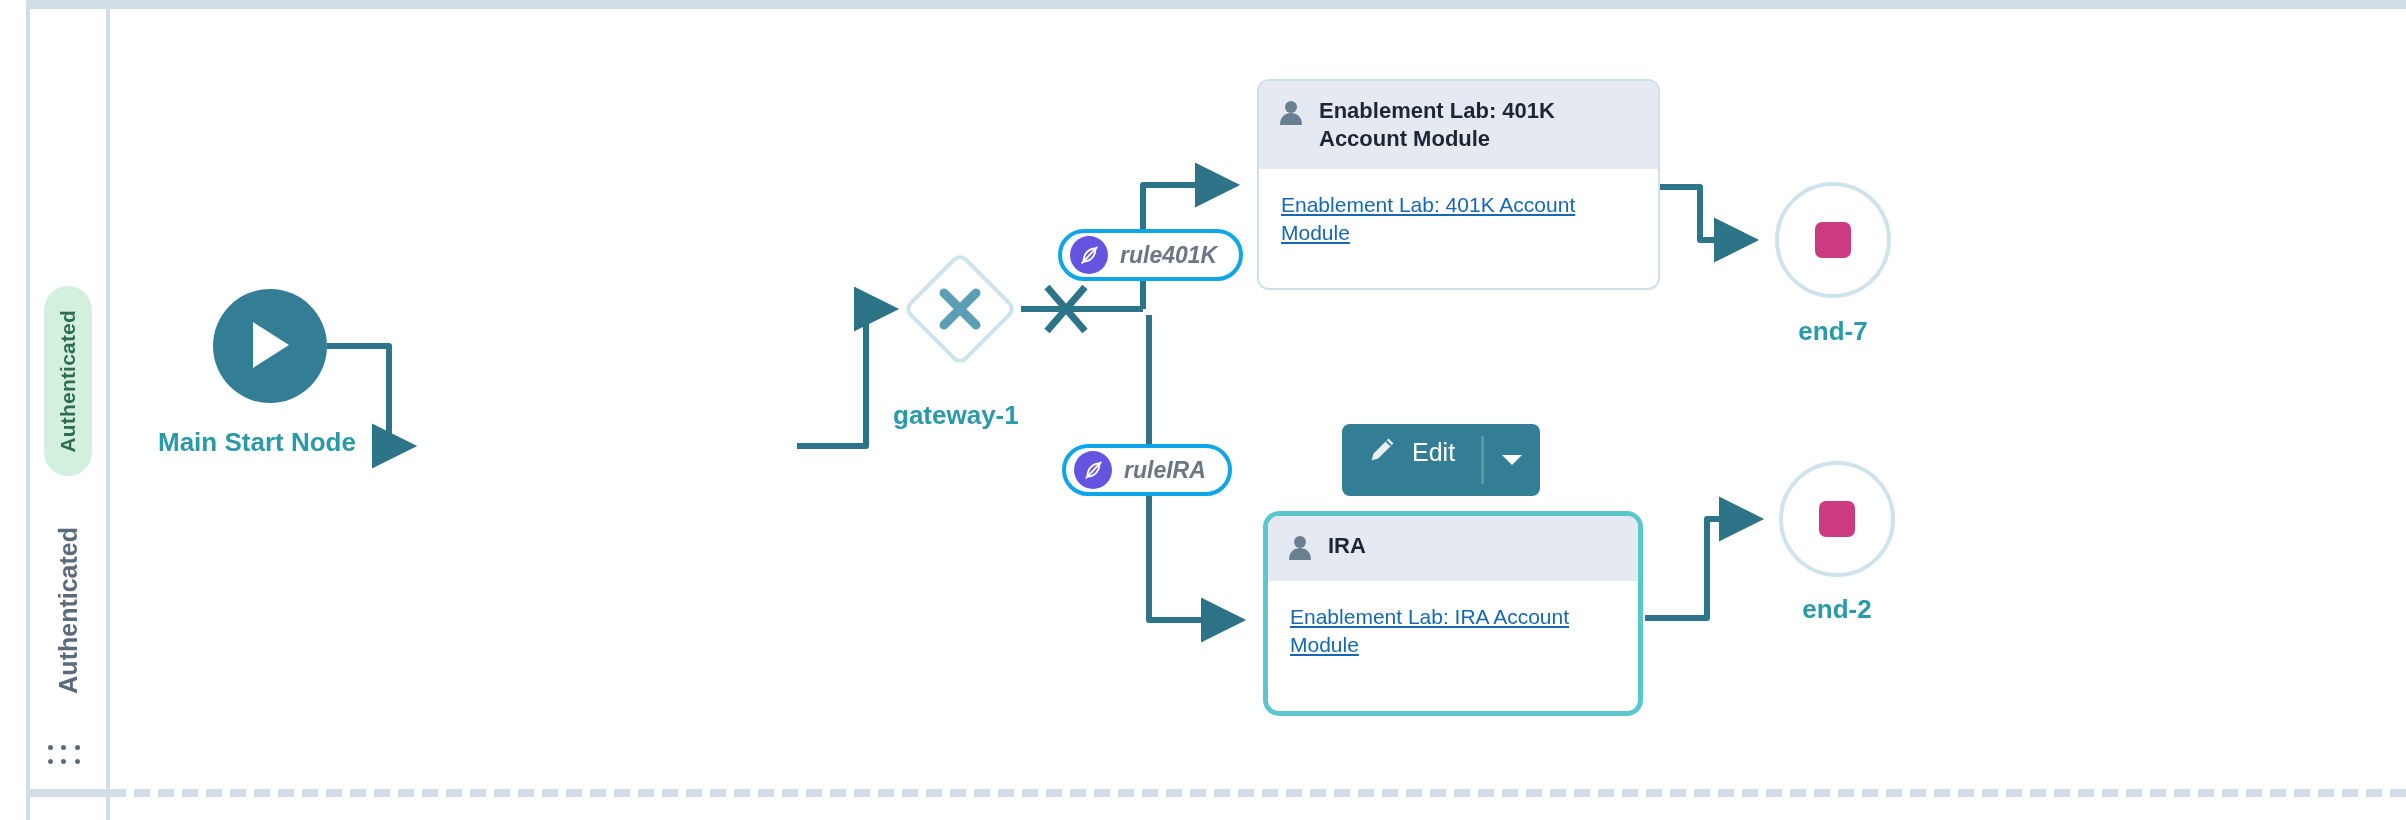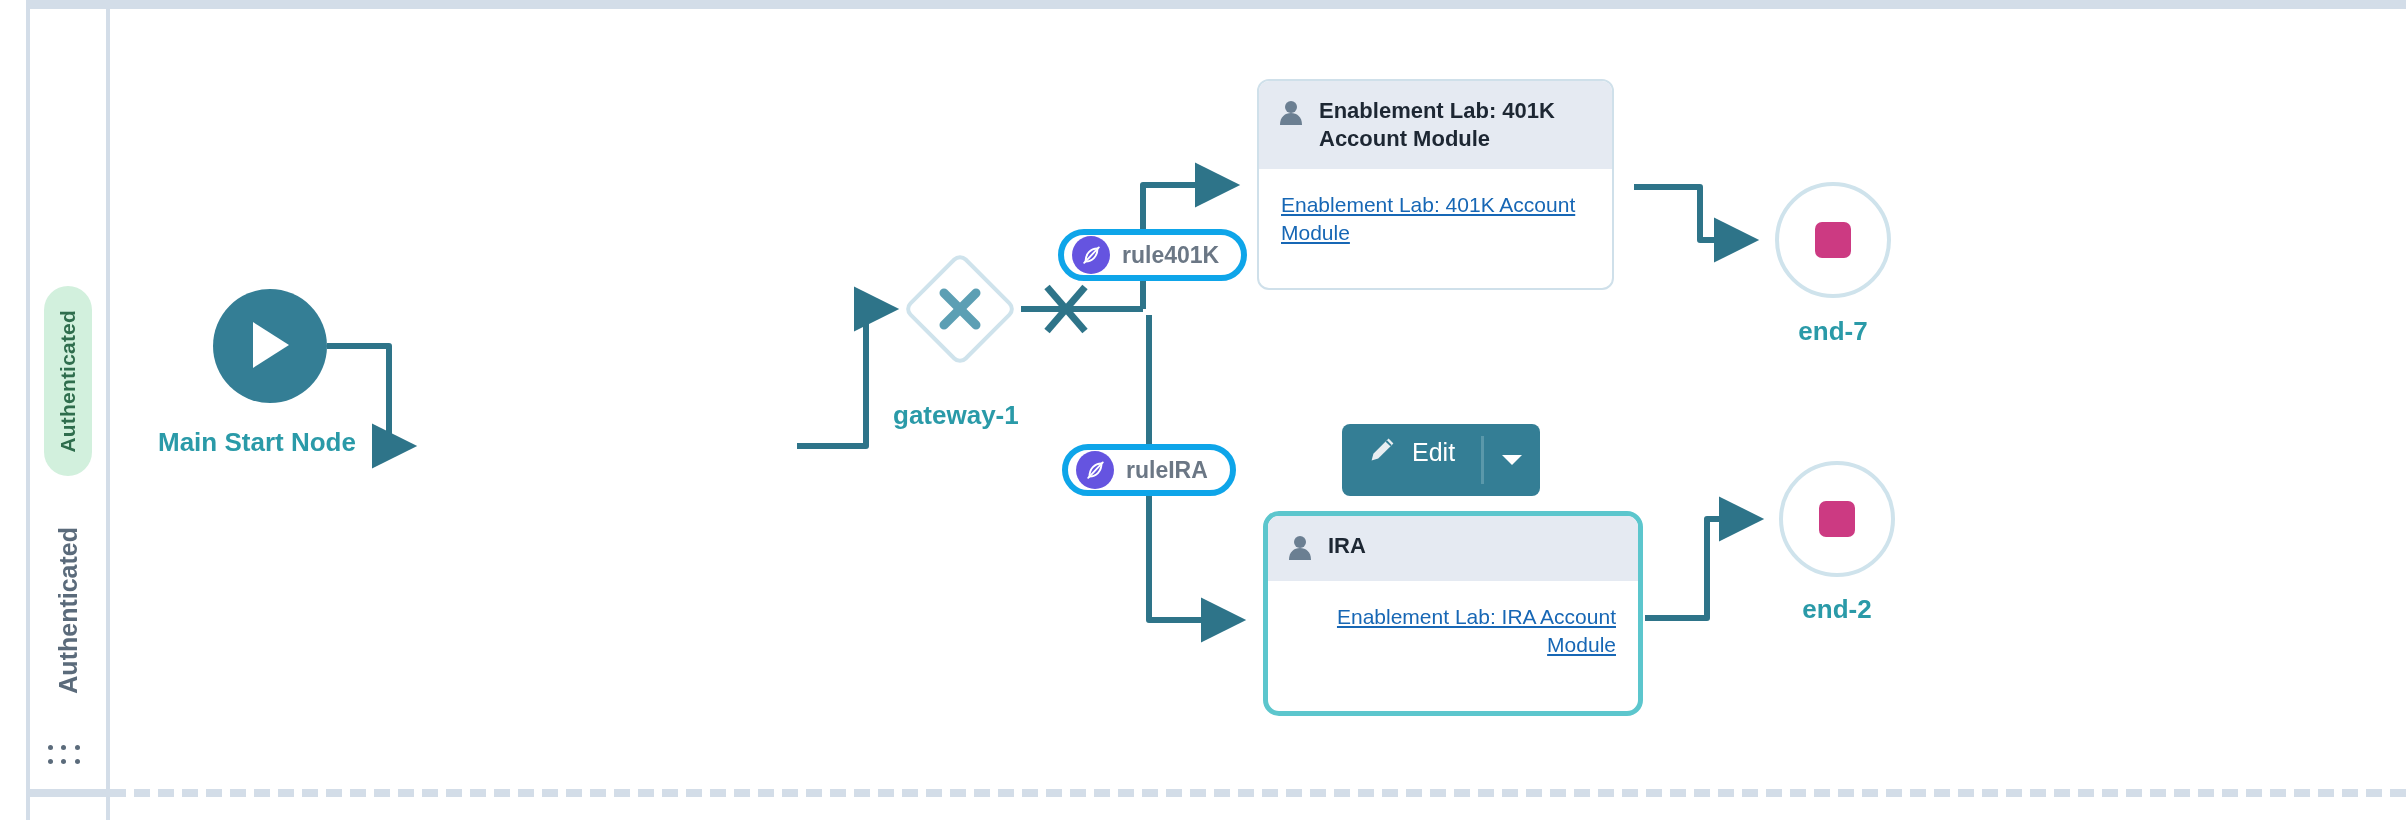--- a/index.html
+++ b/index.html
@@ -136,22 +136,22 @@
   .task-body { padding: 22px 22px 22px 22px; background: #ffffff; }
   .task-link {
     font-size: 21px; color: #1767b5;
     text-decoration: underline;
     line-height: 1.34; cursor: pointer;
     display: inline-block;
   }
 
   
   #card-account   { left: 421px;  top: 350px;  width: 376px; height: 193px; }
-  #card-401k      { left: 1257px; top: 79px;   width: 357px; height: 211px; }
-  #card-ira       { left: 1263px; top: 511px;  width: 380px; height: 205px; text-align: right; }
+  #card-401k      { left: 1257px; top: 79px;   width: 403px; height: 211px; }
+  #card-ira       { left: 1263px; top: 511px;  width: 380px; height: 205px; }
 
   
   .gateway {
     position: absolute; left: 903px; top: 252px;
     width: 114px; height: 114px;
   }
   .gw-diamond {
     position: absolute; left: 16px; top: 16px;
     width: 82px; height: 82px;
     background: #ffffff;
@@ -166,24 +166,25 @@
     position: absolute; left: 893px; top: 400px;
     font-size: 26px; font-weight: 700; color: #2a9aa8;
     white-space: nowrap;
   }
 
   
   .rule-pill {
     position: absolute;
     height: 52px;
     background: #ffffff;
-    border: 6px solid #0ea5e9;
+    border: 4px solid #0ea5e9;
     border-radius: 26px;
     display: flex; align-items: center; gap: 12px;
     padding: 0 22px 0 8px;
+    font-style: italic;
   }
   .rule-icon {
     width: 38px; height: 38px; border-radius: 50%;
     background: #6554e0;
     display: flex; align-items: center; justify-content: center;
     flex: 0 0 auto;
   }
   .rule-name {
     font-size: 23px; font-weight: 700; color: #6b7785;
     white-space: nowrap;

